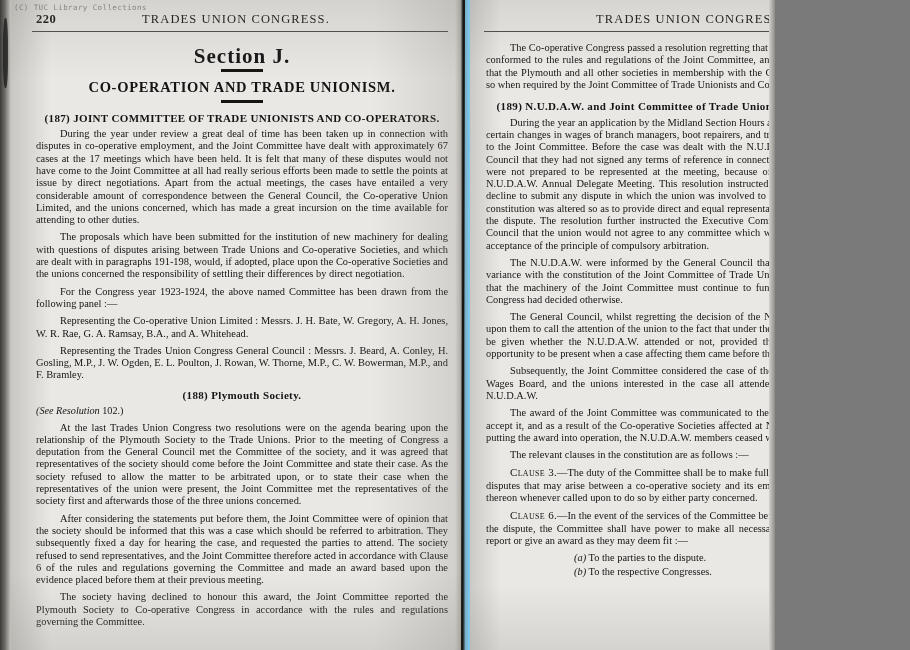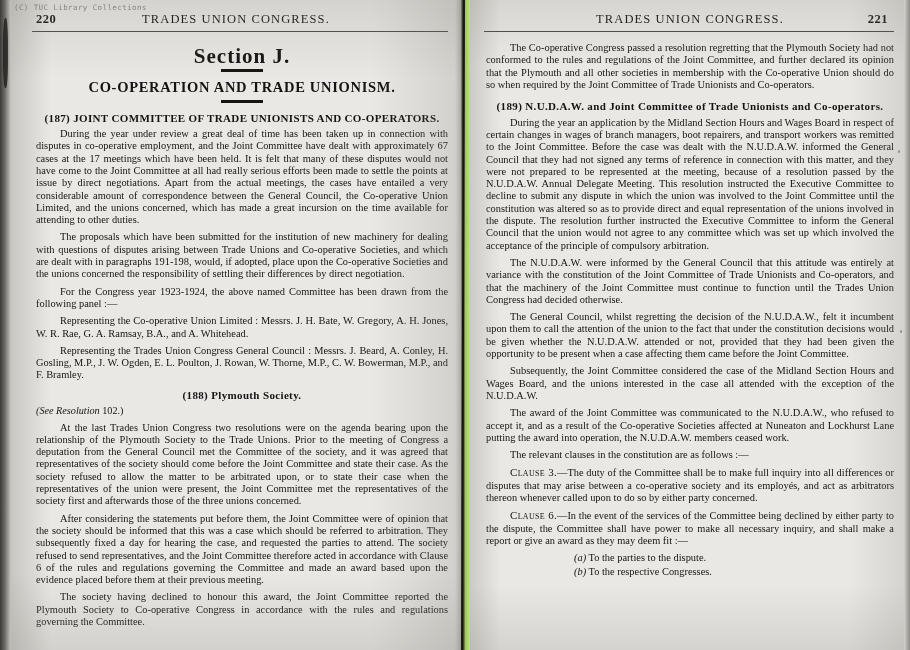--- a/index.html
+++ b/index.html
@@ -3,24 +3,24 @@
 <meta charset="utf-8">
 <style>
   html, body {
     margin: 0;
     padding: 0;
     background: #7a7a7a;
   }
 
   #scan {
     position: relative;
-    width: 910px;
+    width: 775px;
     height: 650px;
     overflow: hidden;
-    background: #bef264;
+    background: #7dd3fc;
     font-family: "Liberation Serif", "DejaVu Serif", serif;
     color: #141414;
   }
 
   
   .page {
     position: absolute;
     top: 0;
     height: 650px;
     background: #e9e8e4;

